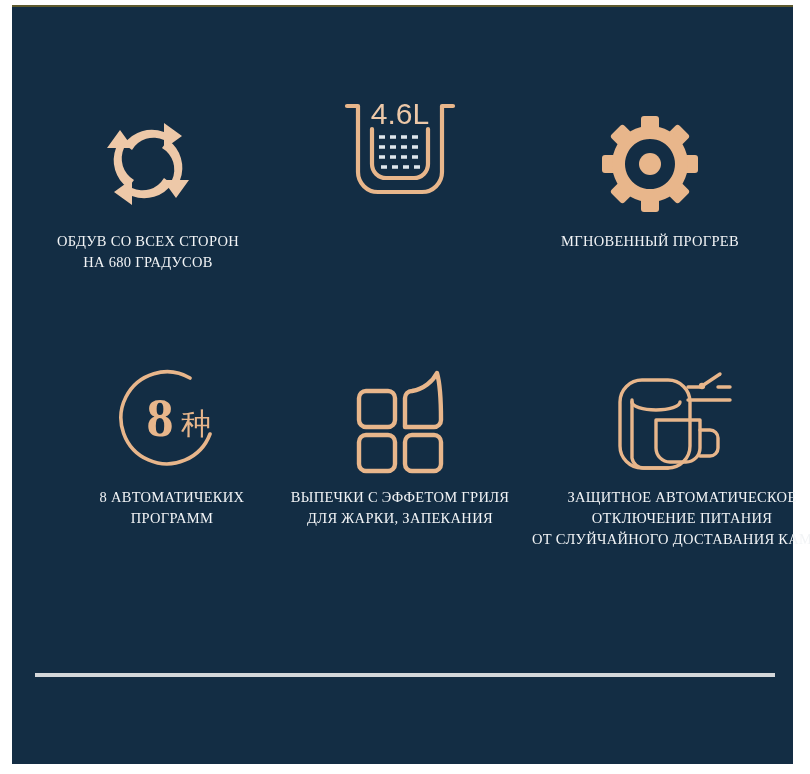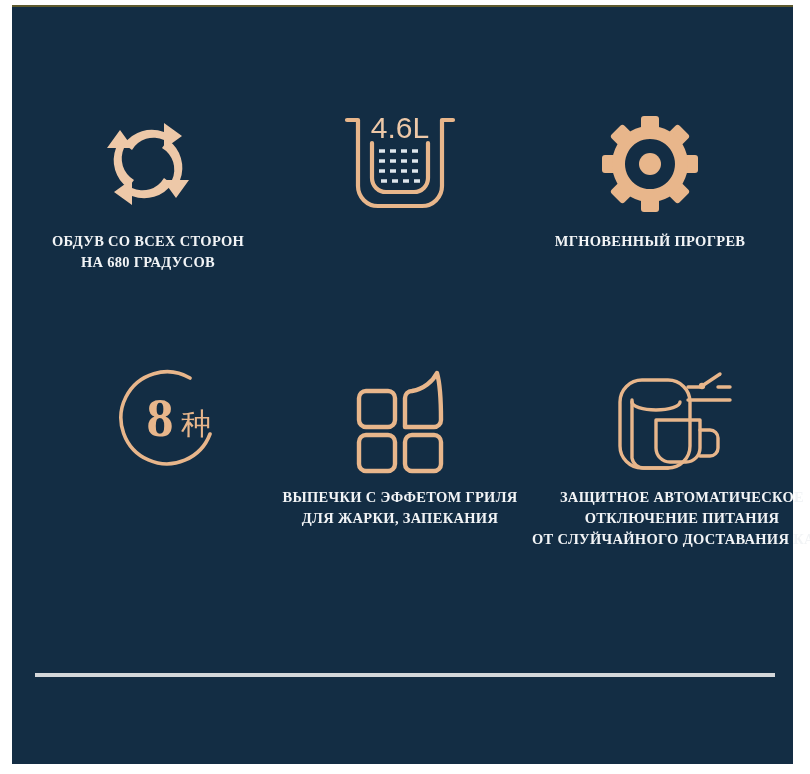--- a/index.html
+++ b/index.html
@@ -63,30 +63,30 @@
   }
 
   .caption {
     margin-top: 6px;
   }
 
   .caption .line {
     display: block;
     color: #f2f4f6;
     font-family: "Liberation Serif", "DejaVu Serif", serif;
-    font-weight: bold;
+    font-weight: normal;
     font-size: 14.5px;
     letter-spacing: 0.3px;
     line-height: 21px;
     white-space: nowrap;
   }
 
   
   #f1 { left: 6px;   top: 96px;  }
-  #f2 { left: 258px; top: 96px;  }
+  #f2 { left: 258px; top: 82px;  }
   #f3 { left: 508px; top: 96px;  }
 
   
   #f4 { left: 30px;  top: 352px; }
   #f5 { left: 258px; top: 352px; }
   #f6 { left: 520px; top: 352px; width: 300px; }
 
   #f6 .caption .line { font-size: 14.5px; }
 
   
@@ -200,20 +200,24 @@
 
       <div class="feature" id="f4">
         <div class="icon-box">
           <svg width="112" height="112" viewBox="0 0 112 112">
 
             <path d="M74 14 A46 46 0 1 0 94 70" fill="none" stroke="#e8b68b" stroke-width="3.6" stroke-linecap="round"></path>
             <text x="44" y="72" text-anchor="middle" font-family="Liberation Serif, DejaVu Serif, serif" font-size="54" font-weight="bold" fill="#e8b68b">8</text>
             <text x="80" y="70" text-anchor="middle" font-family="DejaVu Sans, sans-serif" font-size="30" fill="#e8b68b">种</text>
           </svg>
         </div>
+        <div class="caption">
+          <span class="line">8 АВТОМАТИЧЕКИХ</span>
+          <span class="line">ПРОГРАММ</span>
+        </div>
       </div>
 
       <div class="feature" id="f5">
         <div class="icon-box">
           <svg width="110" height="110" viewBox="0 0 110 110">
             <g fill="none" stroke="#e8b68b" stroke-width="4.4" stroke-linecap="round" stroke-linejoin="round">
               <rect x="14" y="26" width="36" height="36" rx="7"></rect>
               <rect x="14" y="70" width="36" height="36" rx="7"></rect>
               <rect x="60" y="70" width="36" height="36" rx="7"></rect>
 

